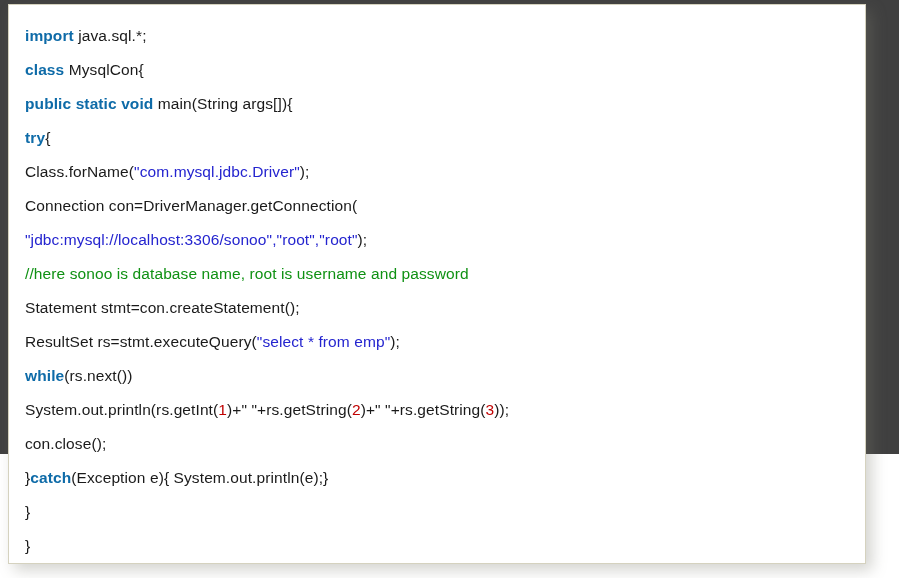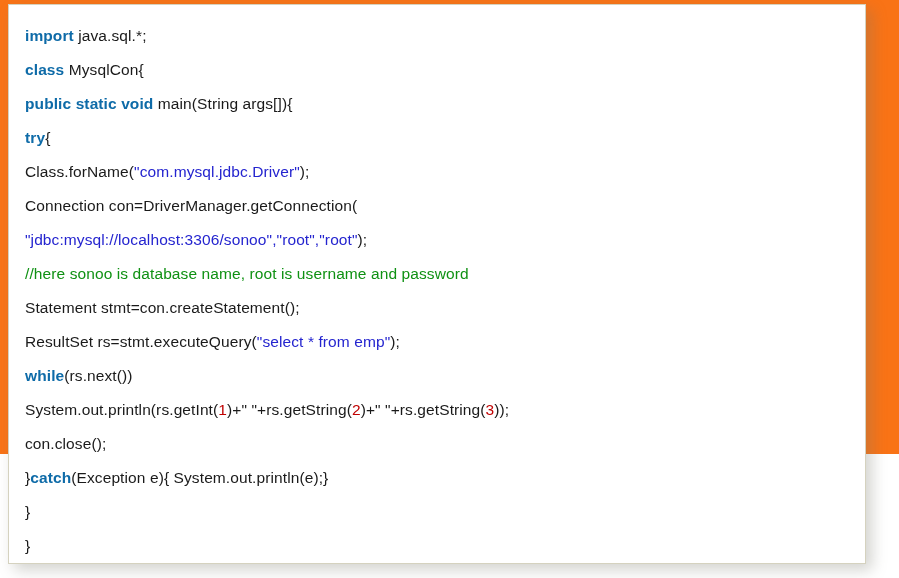--- a/index.html
+++ b/index.html
@@ -12,21 +12,21 @@
     width: 899px;
     height: 578px;
     overflow: hidden;
     font-family: "Liberation Sans", sans-serif;
   }
 
   #page-root {
     position: relative;
     width: 899px;
     height: 454px;
-    background: #f97316;
+    background: #404040;
   }
 
   
   .code-card {
     position: absolute;
     left: 8px;
     top: 4px;
     width: 858px;   
     height: 560px;
     box-sizing: border-box;

